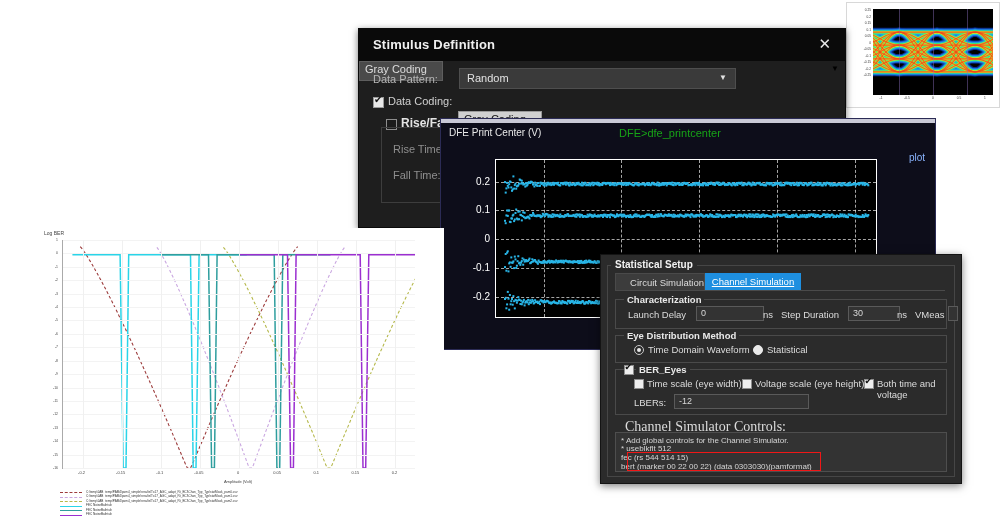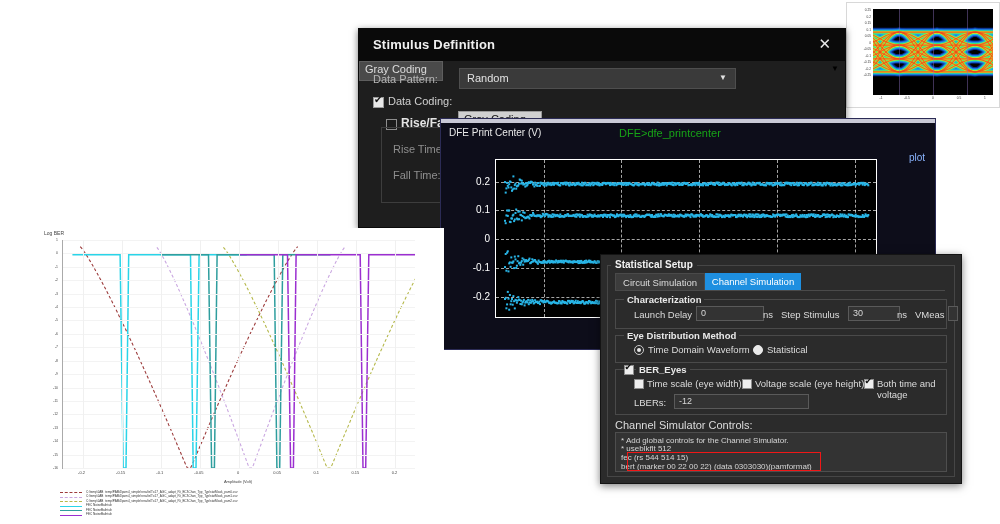--- a/index.html
+++ b/index.html
@@ -63,36 +63,36 @@
   #dfe-xaxis span{position:absolute;font-size:10px;color:#ffffff;transform:translateX(-50%);}
   .gl-v{position:absolute;top:0;width:0;height:100%;border-left:1px dashed rgba(255,255,255,.65);}
   .gl-h{position:absolute;left:0;width:100%;height:0;border-top:1px dashed rgba(255,255,255,.65);}
 
   
   #simsetup{left:600px;top:254px;width:360px;height:228px;background:#2b2b2b;border:1px solid #141414;
             box-shadow:0 2px 8px rgba(0,0,0,.5);}
   #ss-title{position:absolute;left:10px;top:4px;font-size:10px;font-weight:bold;color:#f2f2f2;background:#2b2b2b;padding:0 4px;z-index:2;}
   #ss-outer{position:absolute;left:6px;top:10px;width:346px;height:210px;border:1px solid #464646;}
   .tab{position:absolute;top:18px;height:17px;font-size:9.5px;line-height:17px;text-align:center;cursor:pointer;}
-  #tab-circuit{left:14px;width:88px;background:#3c3c3c;color:#dcdcdc;border:1px solid #4a4a4a;border-bottom:none;}
-  #tab-channel{left:104px;width:96px;background:#1e8fe0;color:#ffffff;}
+  #tab-circuit{left:14px;width:88px;background:#3c3c3c;color:#dcdcdc;border:1px solid #4a4a4a;border-bottom:none;text-align:right;}
+  #tab-channel{left:104px;width:96px;background:#1e8fe0;color:#ffffff;text-decoration:underline;}
   #tab-underline{position:absolute;left:14px;top:35px;width:330px;height:1px;background:#4a4a4a;}
   .grp{position:absolute;border:1px solid #4a4a4a;}
   .grp > .gt{position:absolute;left:8px;top:-6px;font-size:9.5px;font-weight:bold;color:#e9e9e9;background:#2b2b2b;padding:0 3px;}
   #grp-char{left:14px;top:44px;width:330px;height:28px;}
   #grp-eye{left:14px;top:80px;width:330px;height:26px;}
   #grp-ber{left:14px;top:114px;width:330px;height:44px;}
   .flbl{position:absolute;font-size:9.5px;color:#dcdcdc;}
   .finput{position:absolute;background:#333333;border:1px solid #5a5a5a;color:#d8d8d8;font-size:9px;padding:0 4px;line-height:13px;height:13px;}
   .radio{position:absolute;width:8px;height:8px;border-radius:50%;border:1px solid #c9c9c9;background:#2b2b2b;}
   .radio.on::after{content:"";position:absolute;left:1.5px;top:1.5px;width:4px;height:4px;border-radius:50%;background:#e8e8e8;}
   .radio.fill{background:#e8e8e8;border-color:#e8e8e8;}
   .scbx{position:absolute;width:8px;height:8px;background:#eeeeee;border:1px solid #8e8e8e;}
   .scbx.ck::after{content:"✔";position:absolute;left:-0.5px;top:-4px;font-size:9px;color:#111;line-height:11px;}
-  #csc-lbl{position:absolute;left:14px;top:164px;font-size:11px;color:#dcdcdc;}
+  #csc-lbl{position:absolute;left:24px;top:164px;font-size:14px;color:#dcdcdc;font-family:Liberation Serif, serif;}
   #csc-box{position:absolute;left:14px;top:177px;width:330px;height:38px;background:#333333;border:1px solid #4e4e4e;}
   #csc-box .ln{position:absolute;left:5px;font-size:8px;color:#d6d6d6;white-space:nowrap;}
   #redbox{position:absolute;left:11px;top:19px;width:192px;height:17px;border:1.5px solid #f01717;}
 
   
   #berchart{left:16px;top:228px;width:428px;height:288px;background:#ffffff;}
   #ber-ylabel{position:absolute;left:28px;top:2px;font-size:5px;color:#444;}
   #ber-plot{position:absolute;left:46px;top:12px;width:352px;height:228px;border-left:1px solid #aaa;border-bottom:1px solid #aaa;}
   #ber-plot .top-rule{position:absolute;left:0;top:0;width:100%;height:0;border-top:1px solid #bbb;}
   .bgv{position:absolute;top:0;height:100%;width:0;border-left:1px solid #f0f0f0;}
@@ -2770,24 +2770,24 @@
 <div class="win" id="simsetup">
   <div id="ss-outer"></div>
   <div id="ss-title">Statistical Setup</div>
 
   <div class="tab" id="tab-circuit">Circuit Simulation</div>
   <div class="tab" id="tab-channel">Channel Simulation</div>
   <div id="tab-underline"></div>
 
   <div class="grp" id="grp-char">
     <span class="gt">Characterization</span>
-    <span class="flbl" style="left:18px;top:9px">Launch Delay</span>
+    <span class="flbl" style="left:12px;top:9px">Launch Delay</span>
     <span class="finput" style="left:80px;top:6px;width:58px">0</span>
     <span class="flbl" style="left:147px;top:9px">ns</span>
-    <span class="flbl" style="left:165px;top:9px">Step Stimulus</span>
+    <span class="flbl" style="left:165px;top:9px">Step Duration</span>
     <span class="finput" style="left:232px;top:6px;width:42px">30</span>
     <span class="flbl" style="left:281px;top:9px">ns</span>
     <span class="flbl" style="left:299px;top:9px">VMeas</span>
     <span class="finput" style="left:332px;top:6px;width:0px"></span>
   </div>
 
   <div class="grp" id="grp-eye">
     <span class="gt">Eye Distribution Method</span>
     <span class="radio on" style="left:18px;top:9px"></span>
     <span class="flbl" style="left:32px;top:8px">Time Domain Waveform</span>

